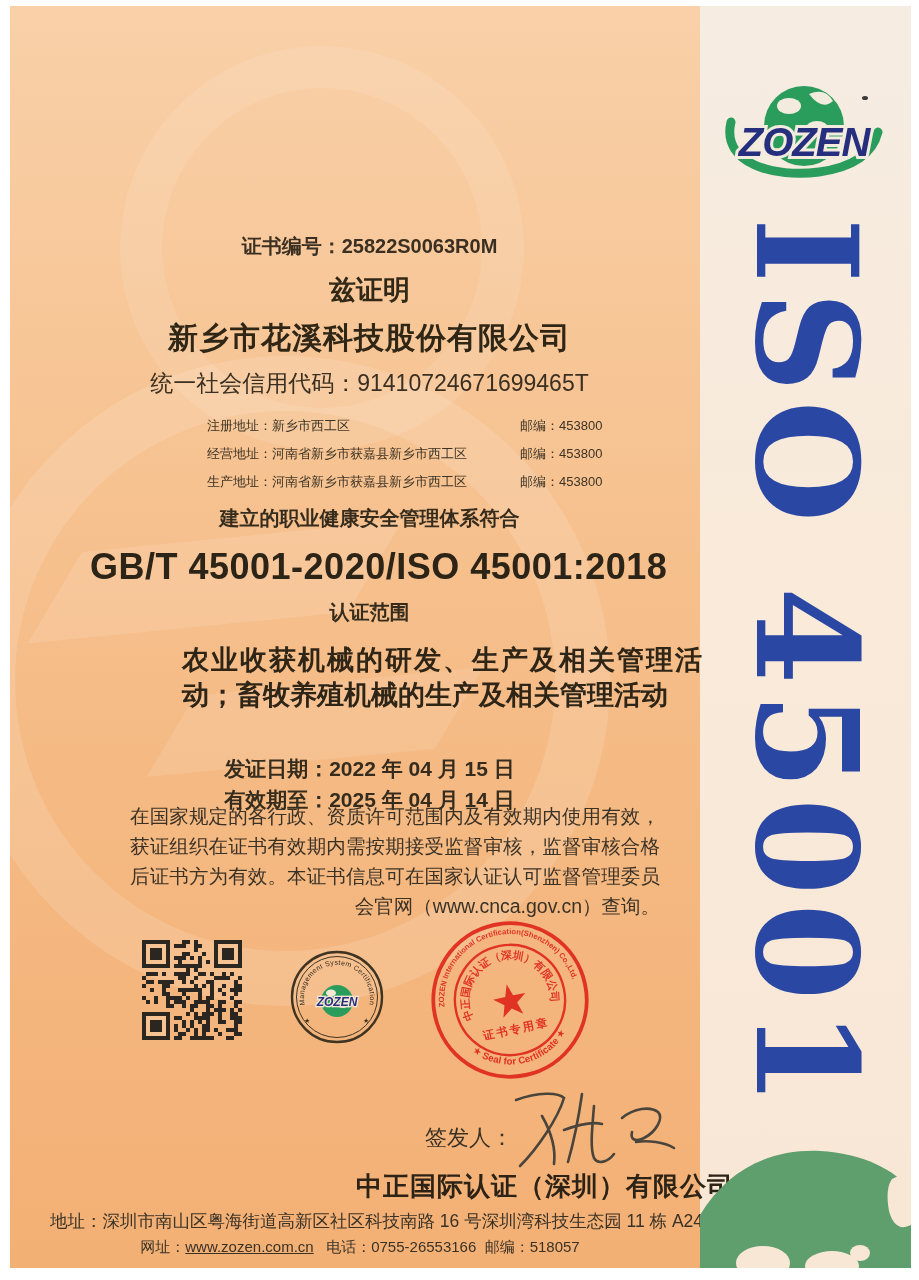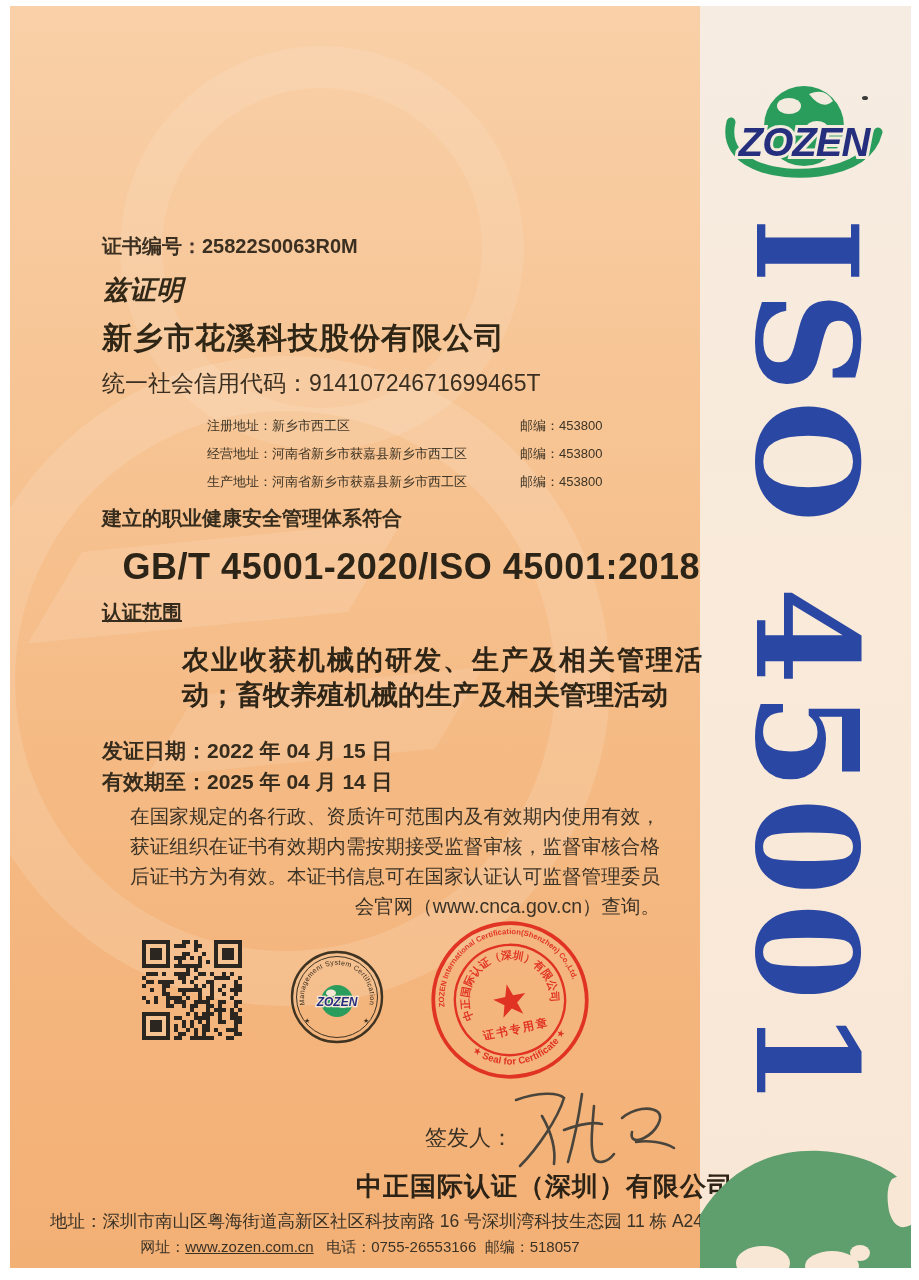--- a/index.html
+++ b/index.html
@@ -14,35 +14,35 @@
   
   .wm{position:absolute;pointer-events:none;}
   .wm-ring1{left:-50px;top:350px;width:540px;height:540px;border:55px solid rgba(255,255,255,0.13);border-radius:50%;}
   .wm-ring2{left:110px;top:40px;width:320px;height:320px;border:42px solid rgba(255,255,255,0.10);border-radius:50%;}
   .wm-slash1{left:55px;top:530px;width:300px;height:92px;background:rgba(255,255,255,0.12);transform:skewX(-35deg) rotate(-6deg);}
   .wm-slash2{left:170px;top:675px;width:270px;height:82px;background:rgba(255,255,255,0.10);transform:skewX(-35deg) rotate(-6deg);}
   .content{position:absolute;inset:0;z-index:2;}
 
   .title{position:absolute;left:80px;top:104px;width:600px;text-align:center;
          font-size:42px;font-weight:900;color:#33281a;letter-spacing:2px;line-height:1.15;}
-  .rline{position:absolute;left:92px;width:575px;text-align:left;color:#3a2f21;}
+  .rline{position:absolute;left:72px;width:575px;text-align:center;color:#3a2f21;}
   .certno{top:227px;font-size:20px;font-weight:bold;}
-  .declare{top:266px;font-size:27px;font-weight:900;color:#322818;font-style:italic;}
+  .declare{top:266px;font-size:27px;font-weight:900;color:#322818;}
   .company{top:312px;font-size:30px;font-weight:900;color:#2f2616;letter-spacing:1px;}
   .credit{top:362px;font-size:23px;font-weight:normal;}
   .addr-block{position:absolute;left:197px;top:406px;width:470px;font-size:13px;color:#3c332а;}
   .addr-row{position:relative;height:28px;line-height:28px;color:#3c3324;white-space:nowrap;}
   .addr-zip{position:absolute;left:313px;top:0;}
   .conform{top:499px;font-size:20px;font-weight:bold;color:#362c1d;}
-  .gbt{position:absolute;left:80px;top:540px;width:610px;text-align:right;
+  .gbt{position:absolute;left:80px;top:540px;width:610px;text-align:left;
        font-size:36px;font-weight:bold;color:#2d2418;letter-spacing:0.5px;}
-  .scopelabel{top:593px;font-size:20px;font-weight:bold;color:#362c1d;text-decoration:underline;}
+  .scopelabel{top:593px;font-size:20px;font-weight:bold;color:#362c1d;}
   .scope{position:absolute;left:172px;top:637px;width:520px;font-size:27px;font-weight:700;
          color:#2e2517;line-height:35px;text-align:justify;}
-  .dateline{font-size:21px;font-weight:bold;color:#362c1d;}
+  .dateline{font-size:21px;font-weight:bold;color:#362c1d;margin-top:18px;}
   .date1{top:731px;}
   .date2{top:762px;}
   .notice{position:absolute;left:120px;top:795px;width:530px;font-size:19.5px;color:#3b3226;
           line-height:30px;text-align:justify;text-align-last:right;}
   .qr{position:absolute;left:132px;top:934px;width:100px;height:100px;}
   .badge{position:absolute;left:279px;top:943px;width:96px;height:96px;}
   .seal{position:absolute;left:419px;top:913px;width:162px;height:162px;transform:rotate(-12deg);opacity:0.93;}
   .signer{position:absolute;left:415px;top:1117px;font-size:22px;color:#3b3226;}
   .sig{position:absolute;left:488px;top:1072px;width:190px;height:100px;}
   .issuer{position:absolute;left:250px;top:1163px;width:570px;text-align:center;

